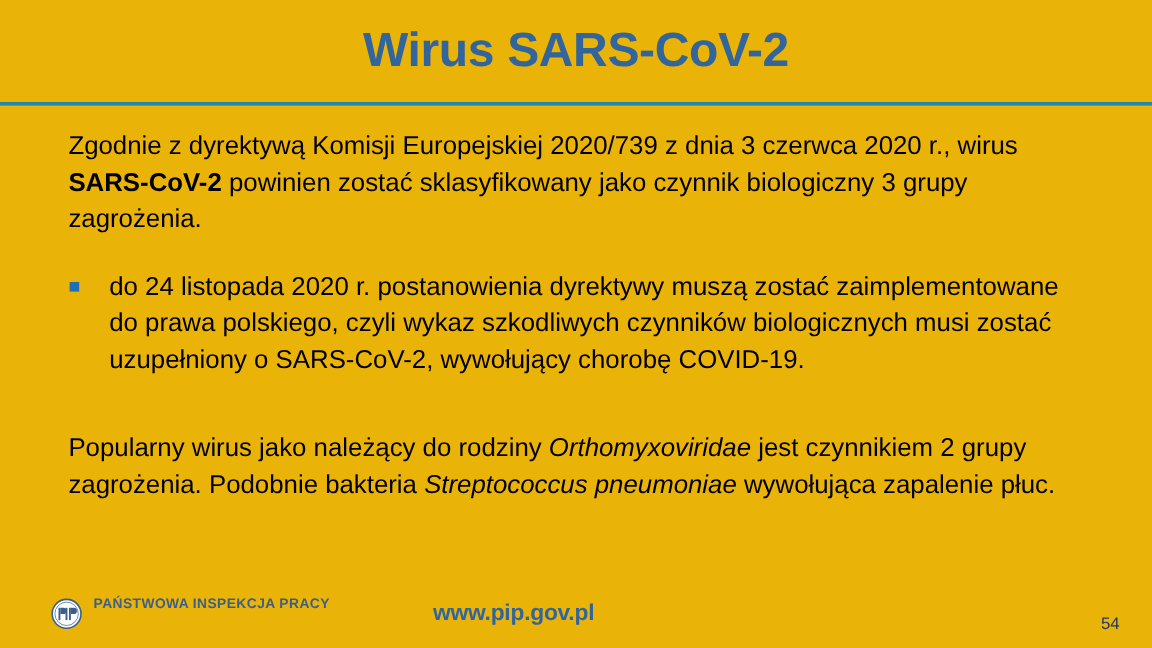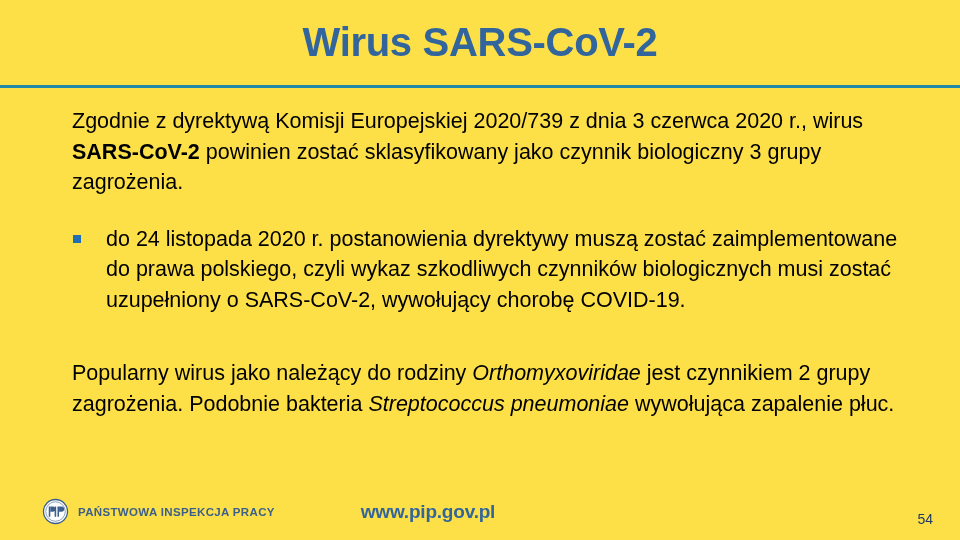--- a/index.html
+++ b/index.html
@@ -13,21 +13,21 @@
     font-family: "Liberation Sans", sans-serif;
     overflow: hidden;
     position: relative;
     -webkit-font-smoothing: antialiased;
   }
 
   .slide {
     position: relative;
     width: 960px;
     height: 540px;
-    background: #fde047;
+    background: #eab308;
     box-sizing: border-box;
   }
 
   
   .title-area {
     position: absolute;
     left: 0;
     top: 18px;
     width: 960px;
     text-align: center;
@@ -48,21 +48,21 @@
     left: 0;
     top: 85px;
     width: 960px;
     height: 3px;
     background: #2389A8;
   }
 
   
   .body-area {
     position: absolute;
-    left: 72px;
+    left: 57px;
     top: 106px;
     width: 828px;
   }
 
   .para {
     font-size: 21.5px;
     line-height: 30.5px;
     color: #000000;
     margin: 0;
     text-align: left;
@@ -104,21 +104,21 @@
     top: 492px;
     width: 960px;
     height: 48px;
   }
 
   .footer-brand {
     position: absolute;
     left: 42px;
     top: 6px;
     display: flex;
-    align-items: center;
+    align-items: flex-start;
     gap: 9px;
   }
   .pip-logo {
     width: 27px;
     height: 27px;
     display: block;
   }
   .footer-brand-text {
     font-size: 11.5px;
     font-weight: bold;

